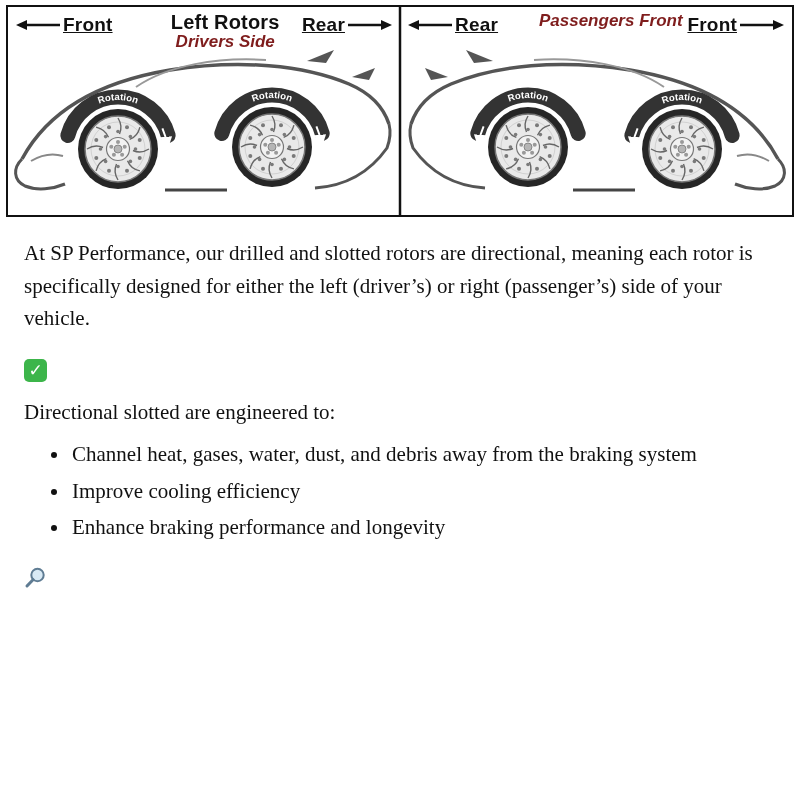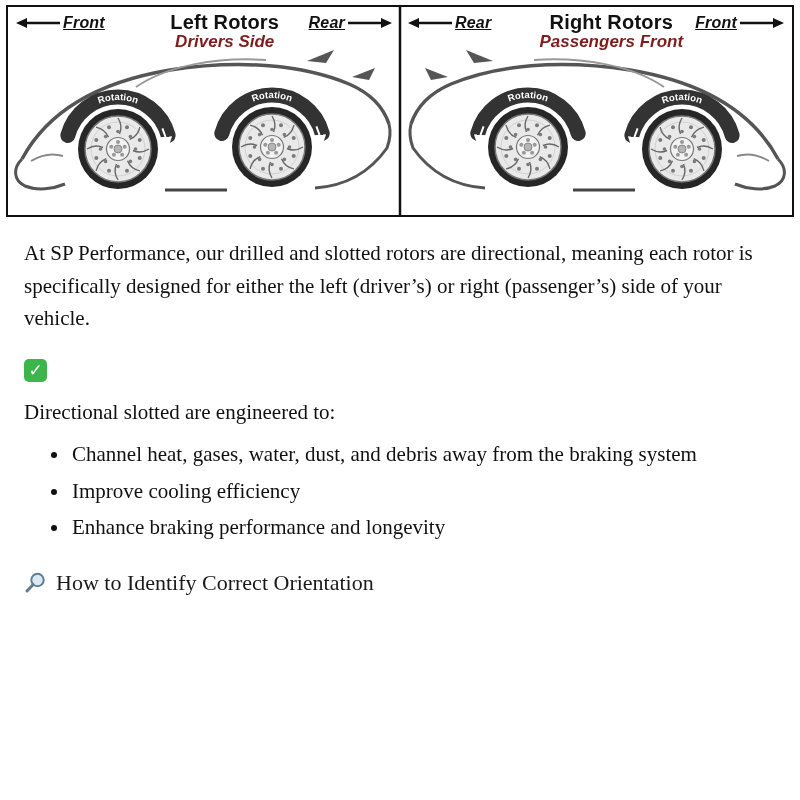--- a/index.html
+++ b/index.html
@@ -5,21 +5,21 @@
   html,body{margin:0;padding:0;background:#fff;width:800px;height:800px;overflow:hidden;}
   body{font-family:"Liberation Serif",serif;color:#111;}
 
   
   .diagram{position:relative;margin:5px 6px 0 6px;width:784px;height:208px;border:2px solid #111;background:#fff;}
   .diagram svg.art{position:absolute;left:0;top:0;}
   .panel-header{position:absolute;top:0;width:392px;height:46px;display:flex;justify-content:space-between;align-items:flex-start;padding:5px 8px 0 8px;box-sizing:border-box;font-family:"Liberation Sans",sans-serif;}
   .ph-left{left:0;}
   .ph-right{left:392px;}
   .dir{display:flex;align-items:center;gap:3px;margin-top:2px;}
-  .dir .lbl{font-weight:bold;font-size:16px;text-decoration:underline;letter-spacing:.2px;font-style:italic;}
+  .dir .lbl{font-weight:bold;font-size:19px;text-decoration:underline;letter-spacing:.2px;}
   .titleblock{text-align:center;line-height:1.05;margin-left:36px;}
   .titleblock .t1{font-size:20px;font-weight:bold;letter-spacing:.2px;}
   .titleblock .t2{font-size:17px;font-weight:bold;font-style:italic;color:#7f1d1d;}
 
   
   .content{padding:6px 32px 0 24px;font-size:21px;line-height:1.55;}
   .content p{margin:14px 0 10px 0;}
   .h-check{display:flex;align-items:center;gap:10px;font-weight:bold;font-size:22px;margin:24px 0 6px 0;}
   .h-search{display:flex;align-items:center;gap:9px;font-weight:normal;font-size:22px;margin:22px 0 6px 0;color:#1a1a1a;}
   ul{margin:8px 0 8px 0;padding-left:46px;}
@@ -158,21 +158,20 @@
 
   <div class="panel-header ph-right">
     <span class="dir">
       <svg width="44" height="12" viewBox="0 0 44 12">
         <line x1="10" y1="6" x2="44" y2="6" stroke="#111" stroke-width="2.5"></line>
         <polygon points="0,6 11,1 11,11" fill="#111"></polygon>
       </svg>
       <span class="lbl">Rear</span>
     </span>
     <span class="titleblock">
-      <div class="t1">Right Rotors</div>
       <div class="t2">Passengers Front</div>
     </span>
     <span class="dir">
       <span class="lbl">Front</span>
       <svg width="44" height="12" viewBox="0 0 44 12">
         <line x1="0" y1="6" x2="34" y2="6" stroke="#111" stroke-width="2.5"></line>
         <polygon points="44,6 33,1 33,11" fill="#111"></polygon>
       </svg>
     </span>
   </div>
@@ -192,17 +191,16 @@
     <li>Channel heat, gases, water, dust, and debris away from the braking system</li>
     <li>Improve cooling efficiency</li>
     <li>Enhance braking performance and longevity</li>
   </ul>
 
   <div class="h-search">
     <svg width="23" height="23" viewBox="0 0 23 23">
       <circle cx="13.5" cy="9" r="6.2" fill="#d9eaf5" stroke="#5f7c93" stroke-width="2"></circle>
       <line x1="9" y1="13.7" x2="3" y2="20" stroke="#5f7c93" stroke-width="3" stroke-linecap="round"></line>
     </svg>
-    <span>How to Identify Correct Orientation</span>
   </div>
 
 
 </div>
 
 </body></html>

